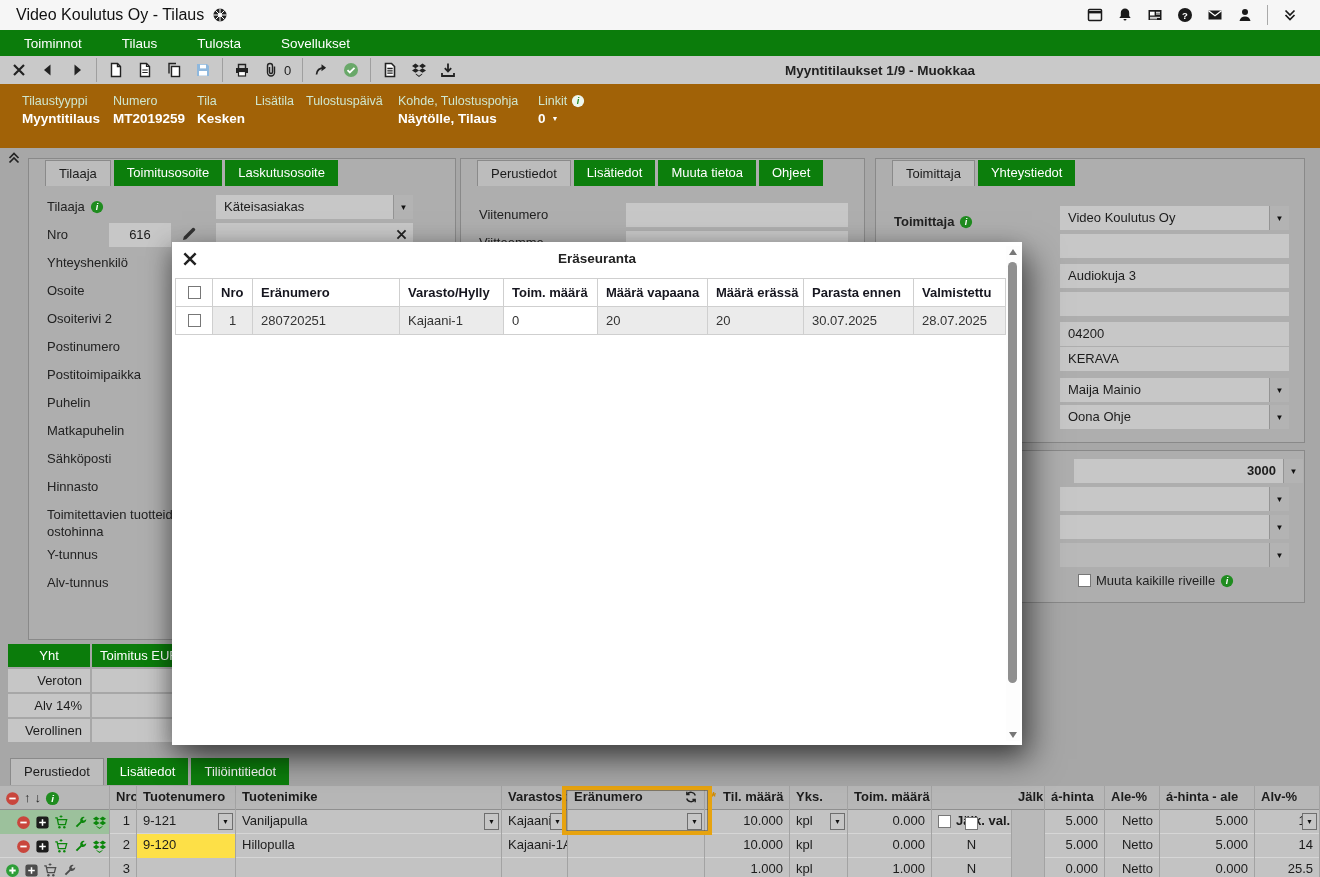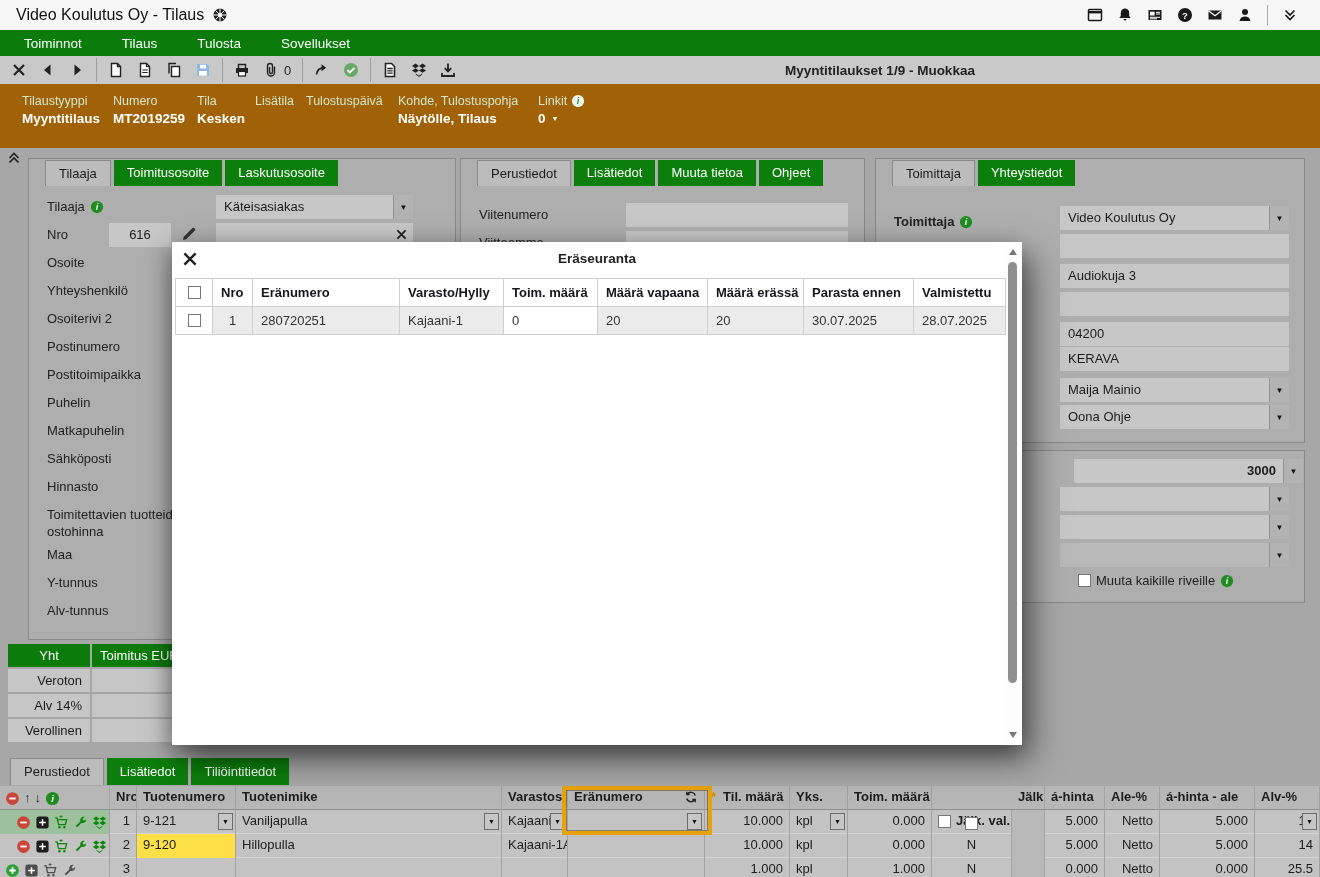--- a/index.html
+++ b/index.html
@@ -342,31 +342,30 @@
     </span>
   <div class="inp" style="left:187px;top:64px;width:197px">
     <span class="txt"></span>
     <span class="i" style="position:absolute;right:5px;top:5px;width:13px;height:13px;color:#222">
         <svg viewBox="0 0 16 16">
           <path d="M3 3l10 10M13 3L3 13" stroke="currentColor" stroke-width="2.2" fill="none"></path>
         </svg>
       </span>
   </div>
   <div id="left-labels">
+      <div class="lrow">Yhteyshenkilö</div>
       <div class="lrow">Osoite</div>
-      <div class="lrow">Yhteyshenkilö</div>
       <div class="lrow">Osoiterivi 2</div>
       <div class="lrow">Postinumero</div>
       <div class="lrow">Postitoimipaikka</div>
       <div class="lrow">Puhelin</div>
       <div class="lrow">Matkapuhelin</div>
       <div class="lrow">Sähköposti</div>
       <div class="lrow">Hinnasto</div>
       <div class="lrow">Toimitettavien tuotteiden ostohinna</div>
-      <div class="lrow">Maa</div>
       <div class="lrow">Y-tunnus</div>
       <div class="lrow">Alv-tunnus</div>
     </div>
 </div>
 
 <div class="panel" id="mid-panel" style="left:460px;top:158px;width:405px;height:482px">
   <div class="tabs">
     <span class="tab active">Perustiedot</span>
     <span class="tab green">Lisätiedot</span>
     <span class="tab green">Muuta tietoa</span>

